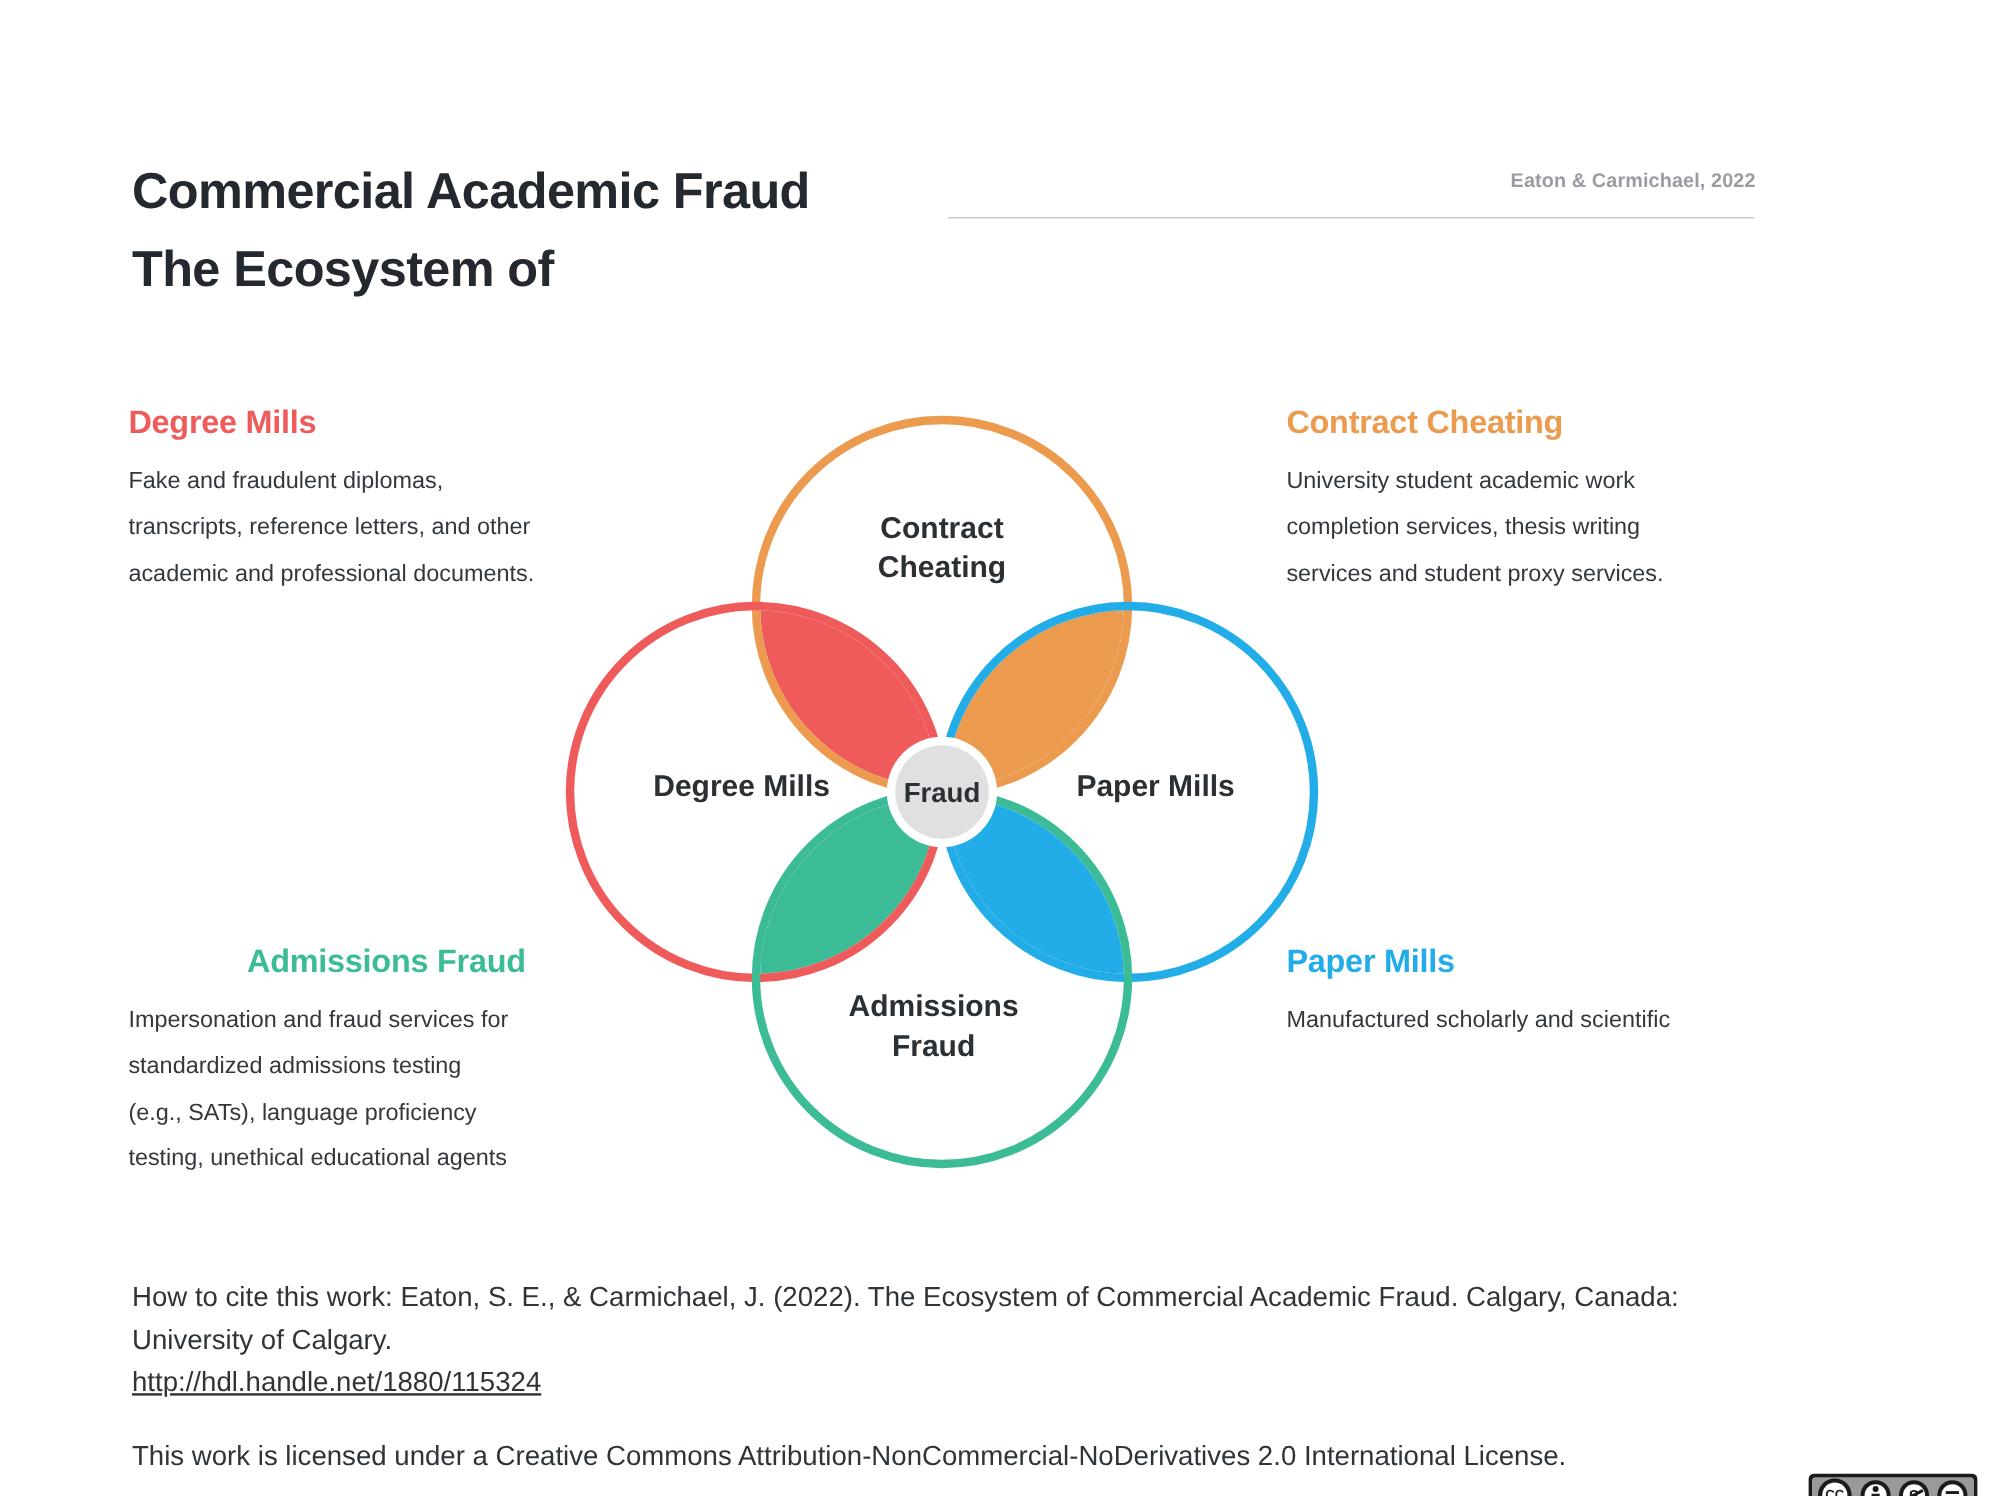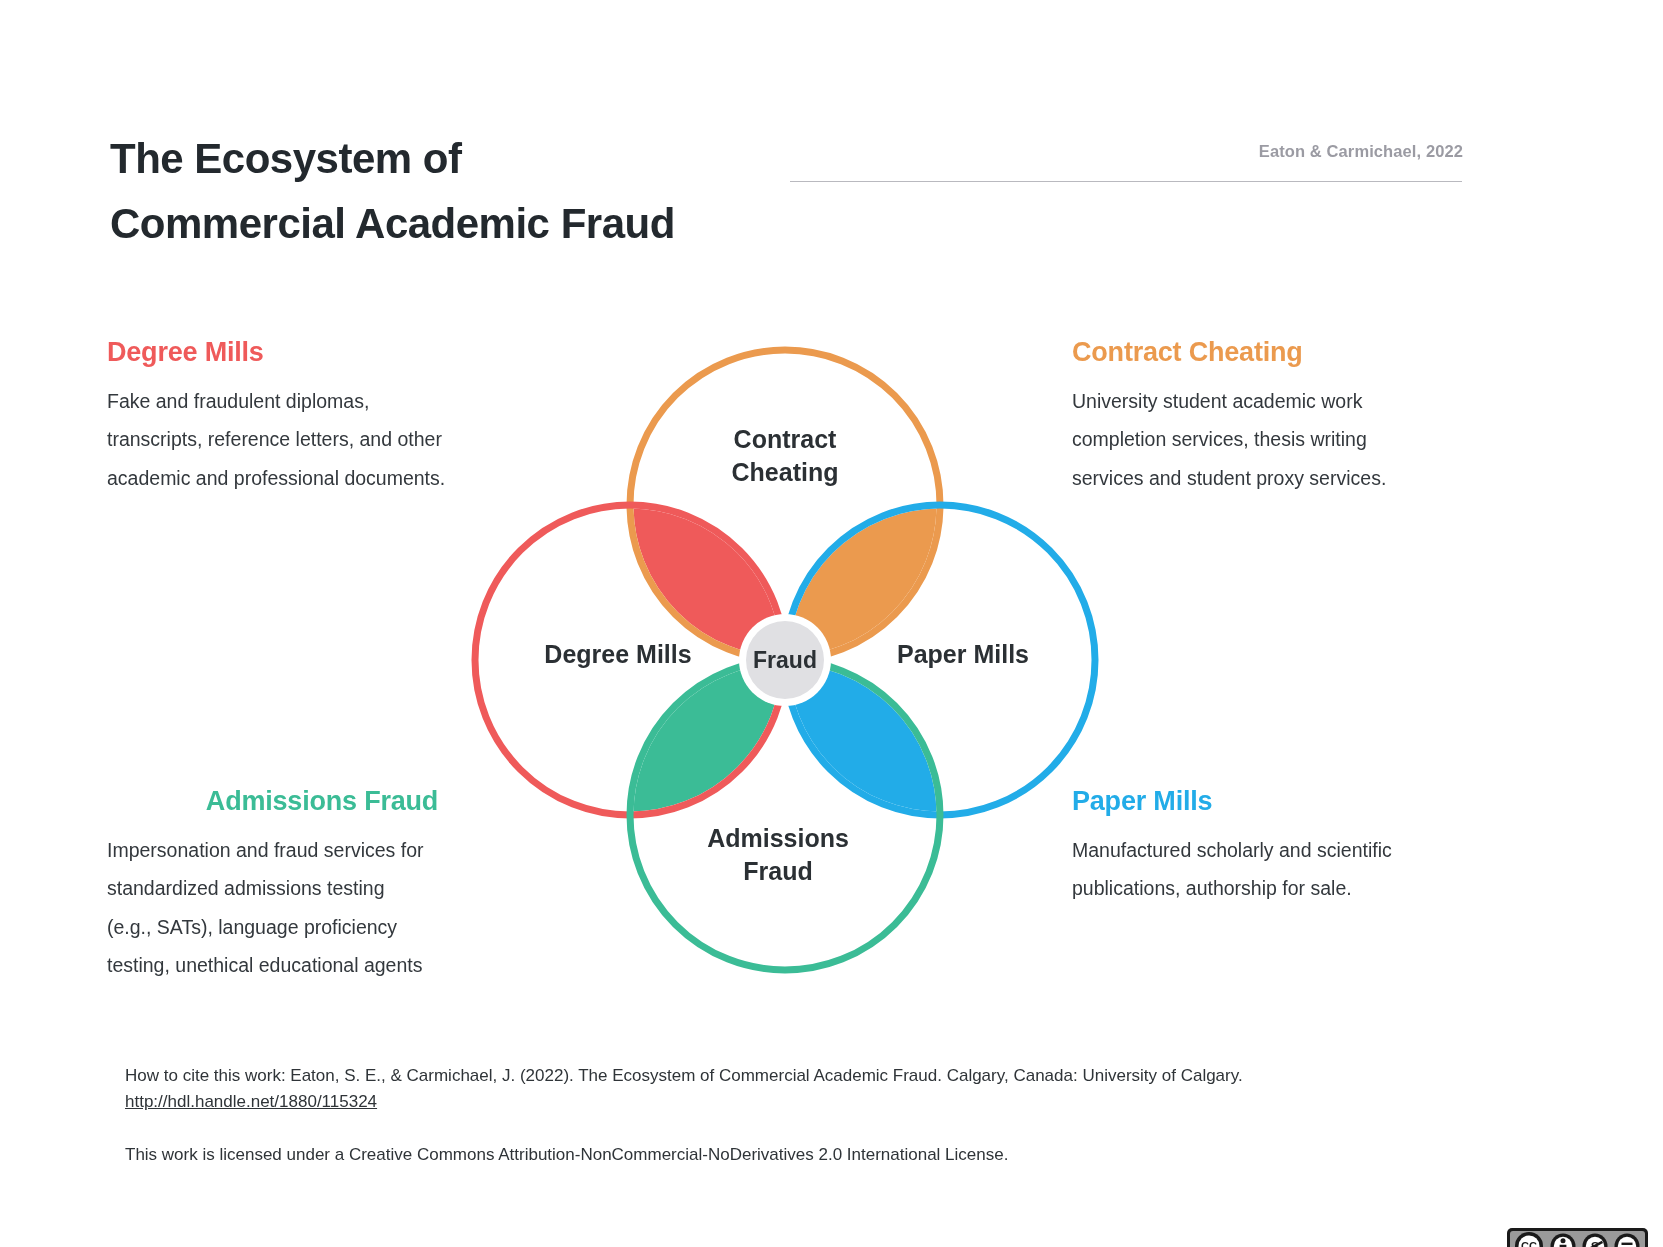--- a/index.html
+++ b/index.html
@@ -83,24 +83,23 @@
     font-weight: bold;
     fill: #2b3034;
   }
 
   
   #footer {
     position: absolute;
     left: 110px;
     top: 1063px;
     width: 1300px;
-    font-size: 17px;
+    font-size: 23px;
     line-height: 1.55;
     color: #2f3438;
-    margin-left: 15px;
   }
   #cite-line { display: block; }
   #cite-url {
     display: inline-block;
     text-decoration: underline;
     color: #2f3438;
   }
   #license-line {
     display: block;
     margin-top: 26px;
@@ -114,22 +113,22 @@
     width: 141px;
     height: 40px;
     padding-left: 36px;
   }
   #cc-badge svg { display: block; }
 </style>
 </head>
 <body>
 
 <div id="header-title">
+  <span class="line">Commercial Academic Fraud</span>
   <span class="line">The Ecosystem of</span>
-  <span class="line">Commercial Academic Fraud</span>
 </div>
 
 <div id="attribution">Eaton &amp; Carmichael, 2022</div>
 <div id="header-rule"></div>
 
 <div class="block" id="block-degree-mills">
   <div class="block-title" style="color: rgb(239, 90, 90);">Degree Mills</div>
   <div class="block-body">
     <span class="line">Fake and fraudulent diplomas,</span>
     <span class="line">transcripts, reference letters, and other</span>
@@ -153,21 +152,20 @@
     <span class="line">standardized admissions testing</span>
     <span class="line">(e.g., SATs), language proficiency</span>
     <span class="line">testing, unethical educational agents</span>
   </div>
 </div>
 
 <div class="block" id="block-paper-mills">
   <div class="block-title" style="color: rgb(34, 172, 232);">Paper Mills</div>
   <div class="block-body">
     <span class="line">Manufactured scholarly and scientific</span>
-    <span class="line">publications, authorship for sale.</span>
   </div>
 </div>
 
 <div id="venn">
   <svg viewBox="0 0 660 650" xmlns="http://www.w3.org/2000/svg">
     <defs>
 
       <clipPath id="clip-top">
           <circle cx="330" cy="175" r="155"></circle>
         </clipPath>

